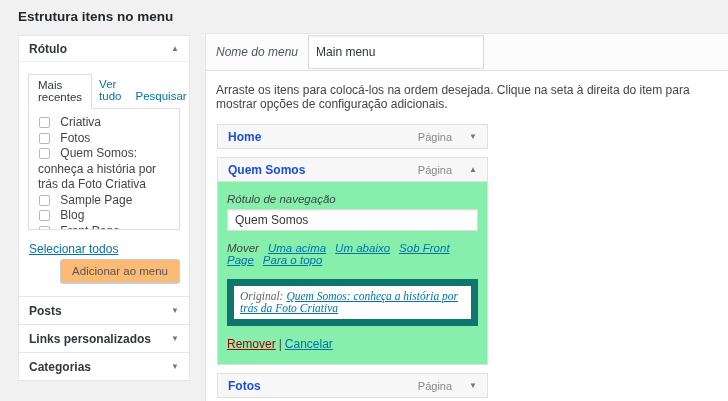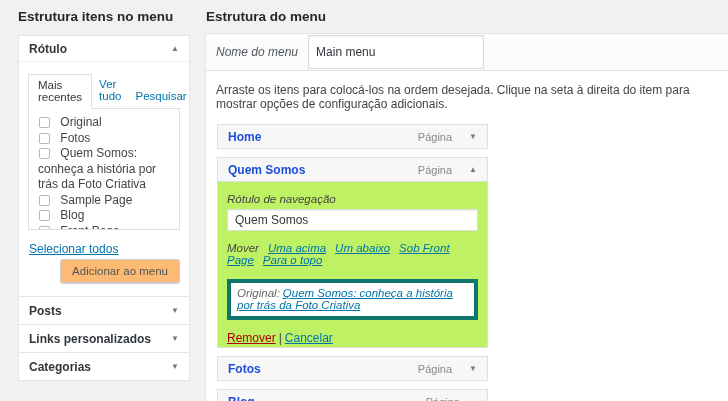--- a/index.html
+++ b/index.html
@@ -84,35 +84,35 @@
   .drag-tip { margin: 2px 0 13px; font-size: 12px; color: #444; }
   .menu-items { margin-left: 1px; width: 271px; }
   .menu-item { margin-bottom: 8px; }
   .handle {
     height: 25px; background: #f7f7f7; border: 1px solid #dfdfdf;
     display: flex; align-items: center; padding: 0 10px; cursor: move;
   }
   .handle-label { flex: 1; font-weight: bold; font-size: 12px; color: #1d4ed8; }
   .handle-type { font-size: 11px; color: #888; margin-right: 17px; }
   .item-settings {
-    border: 1px solid #dfdfdf; border-top: none; background: #bef264;
-    padding: 9px 9px 2px;
+    border: 1px solid #dfdfdf; border-top: none; background: #86efac;
+    padding: 9px 9px 13px;
   }
   .field-label { font-style: italic; font-size: 11.5px; color: #444; margin: 2px 0 4px; }
   .nav-label-input {
     width: 100%; height: 22px; border: 1px solid #ddd;
     box-shadow: inset 0 1px 2px rgba(0,0,0,.07);
     padding: 2px 7px; font-size: 12px; color: #32373c;
     font-family: "Liberation Sans", sans-serif;
   }
   .move-row { margin: 11px 0 13px; font-style: italic; font-size: 11.5px; color: #444; }
   .move-row a { color: #0073aa; text-decoration: underline; margin-left: 9px; }
   .original-box {
-    border: 4px solid #0f766e; padding: 4px 6px 5px;
-    font-style: italic; font-size: 11.5px; color: #666; background: #fff;
+    border: 7px solid #0f766e; padding: 4px 6px 5px;
+    font-style: italic; font-size: 11.5px; color: #666; background: #fff; font-family: Liberation Serif, serif;
   }
   .original-box a { color: #0073aa; text-decoration: underline; margin-left: 3px; }
   .action-row { margin-top: 11px; font-size: 12px; }
   .remove-link { color: #a00; text-decoration: underline; }
   .action-sep { color: #444; margin: 0 3px; }
   .cancel-link { color: #0073aa; text-decoration: underline; }
 </style>
 </head>
 <body>
 
@@ -129,21 +129,21 @@
     <div class="acc-body">
       <div class="tabs">
         <span class="tab-active">Mais recentes</span>
         <a class="tab-link">Ver tudo</a>
         <a class="tab-link">Pesquisar</a>
       </div>
 
       <div class="checklist">
         <label class="check-row">
           <input type="checkbox" style="">
-          <span>Original</span>
+          <span>Criativa</span>
         </label>
         <label class="check-row">
           <input type="checkbox" style="">
           <span>Fotos</span>
         </label>
         <label class="check-row">
           <input type="checkbox" style="">
           <span>Quem Somos: conheça a história por trás da Foto Criativa</span>
         </label>
         <label class="check-row">
@@ -175,21 +175,20 @@
       <span class="tri">▼</span>
     </div>
     <div class="acc-header closed">
       <span class="acc-title">Categorias</span>
       <span class="tri">▼</span>
     </div>
   </div>
 </div>
 
 <div class="right-col">
-  <h2 class="section-title" style="left:1px;">Estrutura do menu</h2>
 
   <div class="menu-panel">
     <div class="name-row">
       <span class="italic-label">Nome do menu</span>
       <input class="name-input" type="text" value="Main menu" style="">
     </div>
 
     <div class="panel-body">
       <p class="drag-tip">Arraste os itens para colocá-los na ordem desejada. Clique na seta à direita do item para mostrar opções de configuração adicionais.</p>
 

